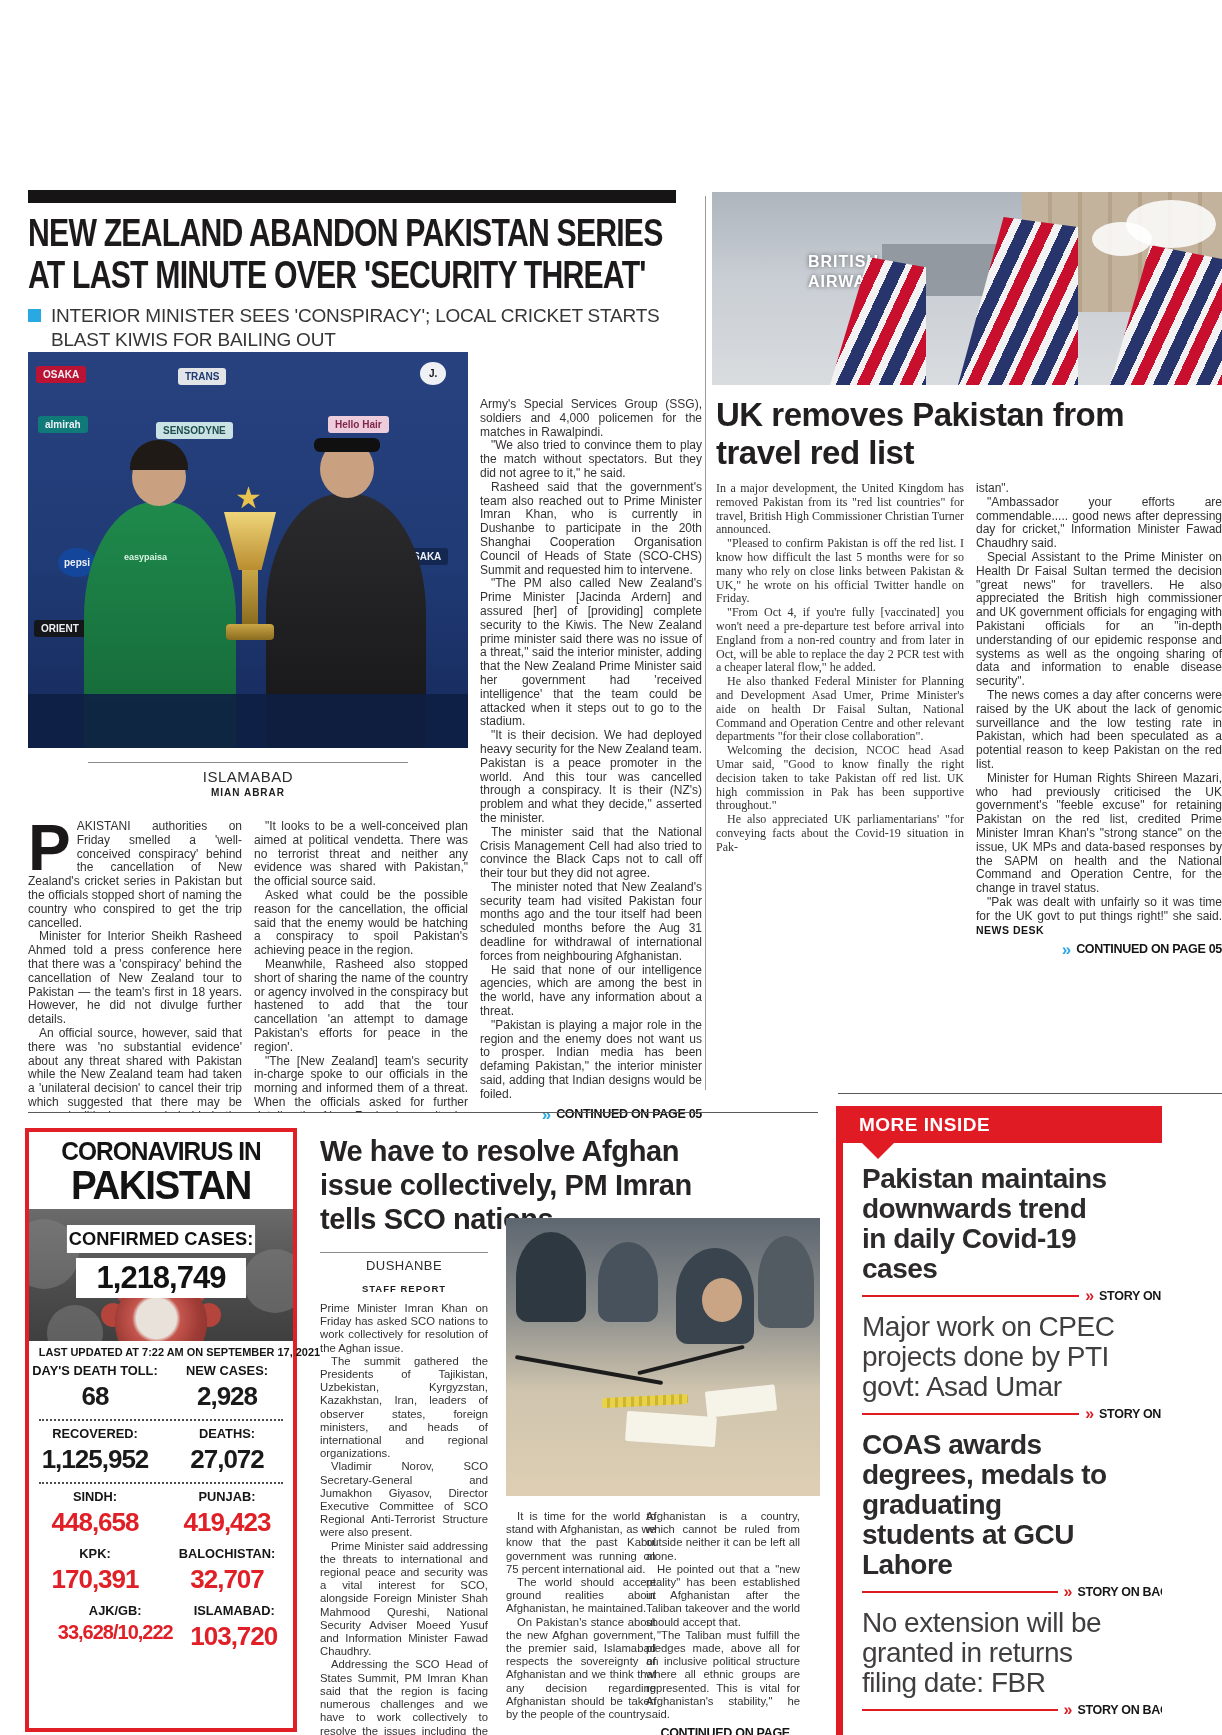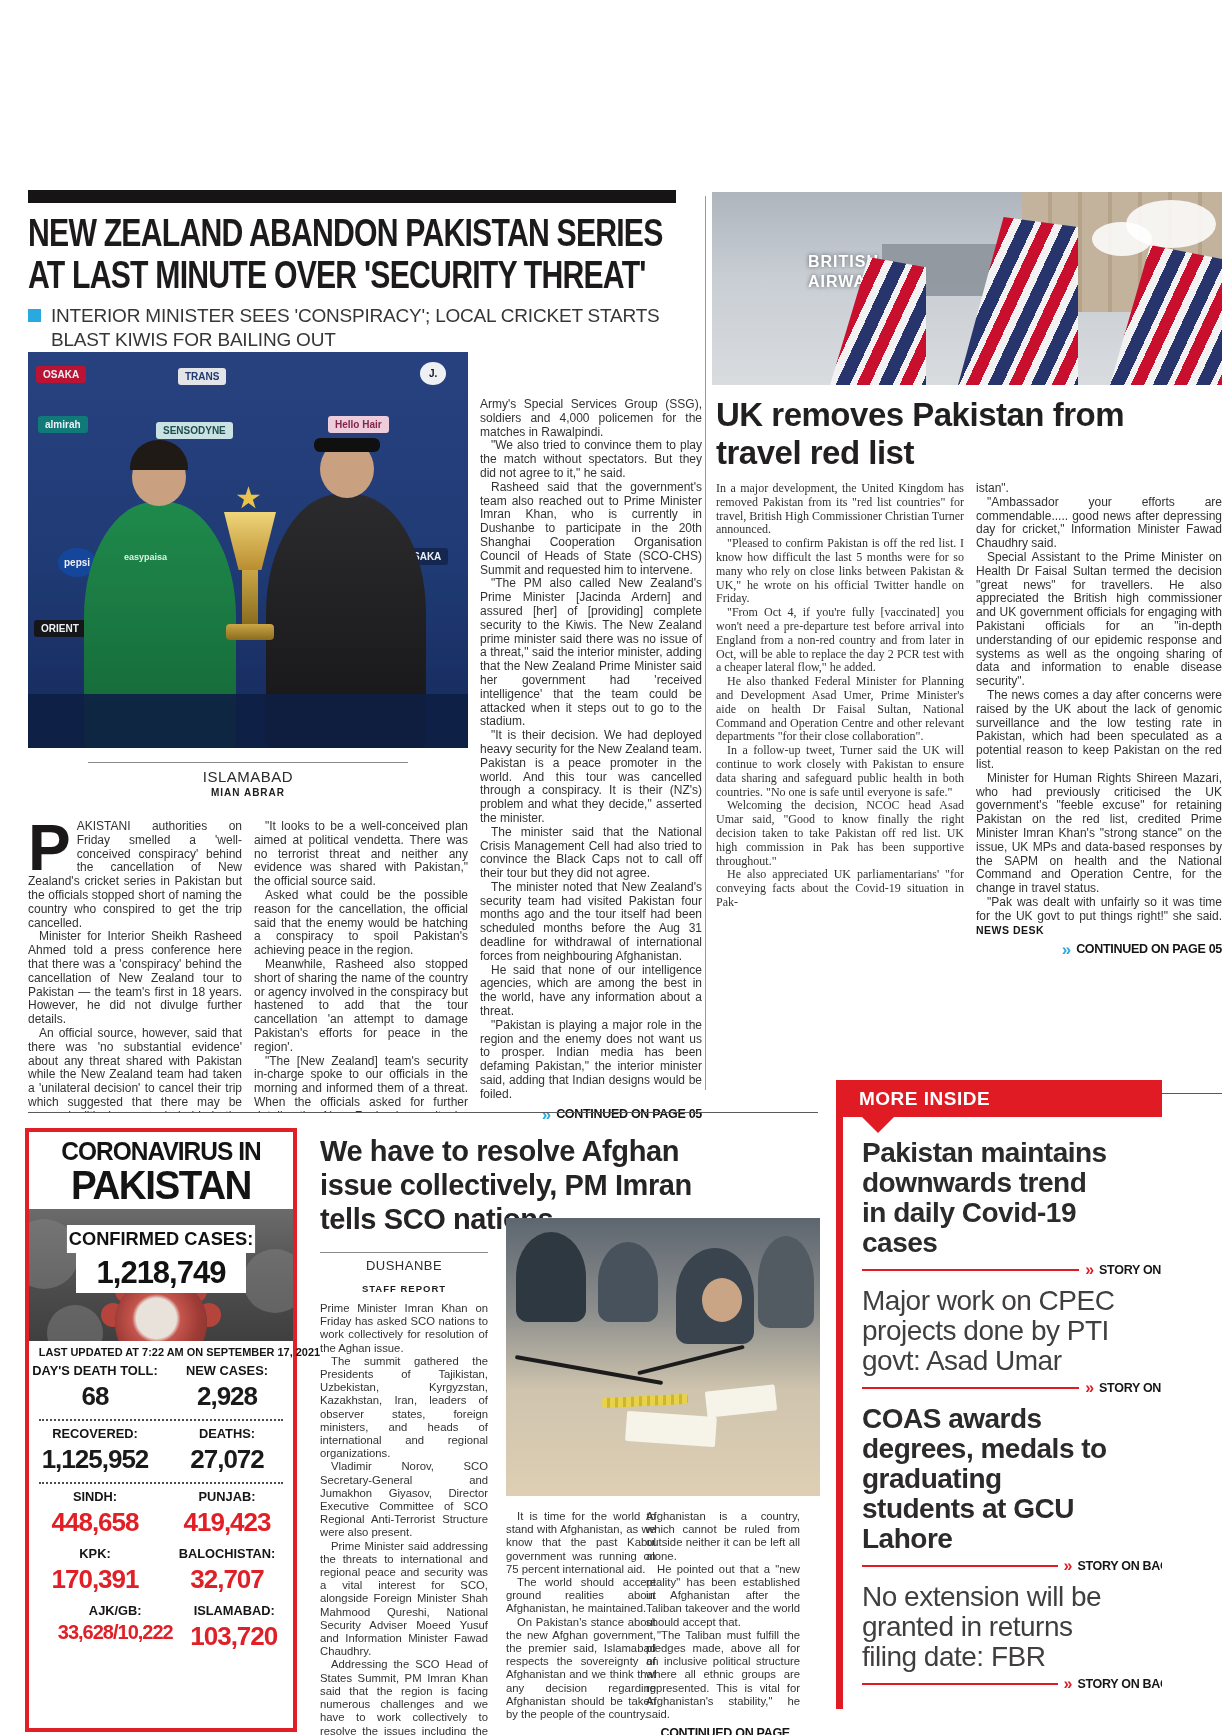--- a/index.html
+++ b/index.html
@@ -95,21 +95,21 @@
   .covid-title .t2{font-size:41px;line-height:40px;letter-spacing:-1.5px;}
   .covid-img{position:relative;margin-top:4px;height:132px;
         background:linear-gradient(180deg,#6b6b6b,#4c4c4c 60%,#3f3f3f);overflow:hidden;}
   .gblob{position:absolute;border-radius:50%;background:rgba(130,130,130,.5);}
   .virus{position:absolute;left:86px;bottom:-28px;width:92px;height:92px;border-radius:50%;
         background:radial-gradient(circle at 45% 45%,#e9e2da 0 28%,#c4554d 34%,#9e3b35 60%,#7e2d28 100%);
         box-shadow:0 -46px 0 -34px #b5443c,34px -32px 0 -34px #b5443c,-34px -32px 0 -34px #b5443c,
                    48px -8px 0 -34px #b5443c,-48px -8px 0 -34px #b5443c;}
   .covid-box{position:relative;margin:0 auto;background:#fff;text-align:center;font-weight:bold;color:#121212;}
   .cb-label{width:196px;margin-top:16px;font-size:19px;padding:3px 0;transform:scaleX(.96);}
-  .cb-value{width:170px;font-size:31px;padding:2px 0;letter-spacing:-1px;}
+  .cb-value{width:170px;margin-top:5px;font-size:31px;padding:2px 0;letter-spacing:-1px;}
   .covid-updated{font-size:11.3px;font-weight:bold;color:#151515;padding:5px 4px 3px 6px;
         transform:scaleX(.97);white-space:nowrap;}
   .stat-row{display:flex;margin-top:2px;}
   .stat{flex:1;text-align:center;}
   .stat-label{font-size:13.5px;font-weight:bold;color:#151515;transform:scaleX(.95);}
   .stat-value{font-size:26px;font-weight:bold;letter-spacing:-1px;margin-top:3px;}
   .stat-value.black{color:#1a1a1a;}
   .stat-value.red{color:#e01f26;}
   .stat-value.small{font-size:20px;}
   .dots{border-top:2px dotted #4c4c4c;margin:7px 10px 5px 10px;}
@@ -123,21 +123,21 @@
   .photo-sco{position:absolute;left:188px;top:90px;width:314px;height:278px;overflow:hidden;
         background:linear-gradient(180deg,#5d6670 0%,#8d8f8d 34%,#cfc4ae 62%,#decfb4 100%);}
   .sco-col2{position:absolute;left:188px;top:382px;width:150px;height:225px;overflow:hidden;}
   .sco-col3{position:absolute;left:328px;top:382px;width:154px;height:225px;overflow:hidden;}
   .sil{position:absolute;border-radius:50% 50% 12px 12px;}
   .paper{position:absolute;background:rgba(250,248,240,.9);border-radius:2px;}
   .hl-strip{position:absolute;background:repeating-linear-gradient(90deg,#e8d24a 0 5px,#cdb52f 5px 8px);border-radius:3px;}
   .cable{position:absolute;height:4px;background:#1c1c1c;border-radius:4px;}
 
   
-  .sidebar{position:absolute;left:836px;top:1080px;width:326px;height:629px;overflow:hidden;}
+  .sidebar{position:absolute;left:836px;top:1106px;width:326px;height:629px;overflow:hidden;}
   .sb-bar{position:absolute;left:0;top:0;width:7px;height:629px;background:#e01b24;}
   .sb-banner{position:absolute;left:7px;top:0;width:358px;height:37px;background:#e01b24;}
   .sb-banner span{display:block;color:#fff;font-weight:bold;font-size:19px;letter-spacing:0.5px;
         padding:8px 0 0 16px;}
   .sb-notch{position:absolute;left:26px;top:37px;width:0;height:0;
         border-left:16px solid transparent;border-right:16px solid transparent;border-top:16px solid #e01b24;}
   .sb-items{position:absolute;left:26px;top:58px;width:352px;}
   .sb-head{color:#2c2a2b;letter-spacing:-0.5px;}
   .sb-head.bold{font-size:28px;line-height:30px;font-weight:bold;}
   .sb-head.light{font-size:28px;line-height:30px;font-weight:normal;color:#403e3f;}
@@ -237,21 +237,20 @@
       <div class="fin" style="left:118px;width:96px;height:128px;clip-path:polygon(40% 0,100% 8%,100% 100%,0 100%);"></div>
       <div class="fin" style="left:246px;width:120px;height:168px;clip-path:polygon(38% 0,100% 6%,100% 100%,0 100%);"></div>
       <div class="fin" style="left:398px;width:112px;height:140px;clip-path:polygon(36% 0,100% 10%,100% 100%,0 100%);"></div>
     </div>
     <h2 class="uk-headline" style="margin:0;">UK removes Pakistan from travel red list</h2>
     <div class="uk-col1 copy bodytext">
       <p>In a major development, the United Kingdom has removed Pakistan from its "red list countries" for travel, British High Commissioner Christian Turner announced.</p>
       <p>"Pleased to confirm Pakistan is off the red list. I know how difficult the last 5 months were for so many who rely on close links between Pakistan &amp; UK," he wrote on his official Twitter handle on Friday.</p>
       <p>"From Oct 4, if you're fully [vaccinated] you won't need a pre-departure test before arrival into England from a non-red country and from later in Oct, will be able to replace the day 2 PCR test with a cheaper lateral flow," he added.</p>
       <p>He also thanked Federal Minister for Planning and Development Asad Umer, Prime Minister's aide on health Dr Faisal Sultan, National Command and Operation Centre and other relevant departments "for their close collaboration".</p>
-      <p>In a follow-up tweet, Turner said the UK will continue to work closely with Pakistan to ensure data sharing and safeguard public health in both countries. "No one is safe until everyone is safe."</p>
       <p>Welcoming the decision, NCOC head Asad Umar said, "Good to know finally the right decision taken to take Pakistan off red list. UK high commission in Pak has been supportive throughout."</p>
       <p>He also appreciated UK parliamentarians' "for conveying facts about the Covid-19 situation in Pak-</p>
     </div>
     <div class="uk-col2 copy bodytext">
       <p style="text-indent:0;">istan".</p>
       <p>"Ambassador your efforts are commendable..... good news after depressing day for cricket," Information Minister Fawad Chaudhry said.</p>
       <p>Special Assistant to the Prime Minister on Health Dr Faisal Sultan termed the decision "great news" for travellers. He also appreciated the British high commissioner and UK government officials for engaging with Pakistani officials for an "in-depth understanding of our epidemic response and systems as well as the ongoing sharing of data and information to enable disease security".</p>
       <p>The news comes a day after concerns were raised by the UK about the lack of genomic surveillance and the low testing rate in Pakistan, which had been speculated as a potential reason to keep Pakistan on the red list.</p>
       <p>Minister for Human Rights Shireen Mazari, who had previously criticised the UK government's "feeble excuse" for retaining Pakistan on the red list, credited Prime Minister Imran Khan's "strong stance" on the issue, UK MPs and data-based responses by the SAPM on health and the National Command and Operation Centre, for the change in travel status.</p>
       <p><span>"Pak was dealt with unfairly so it was time for the UK govt to put things right!" she said.</span> <span class="signoff">NEWS DESK</span></p>

